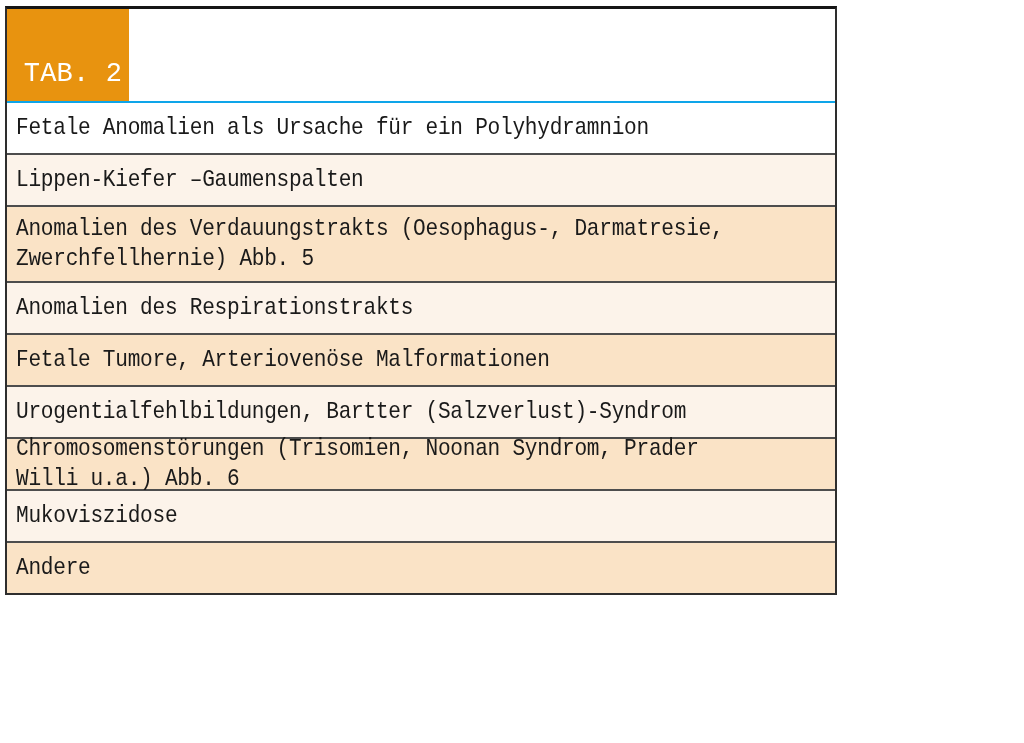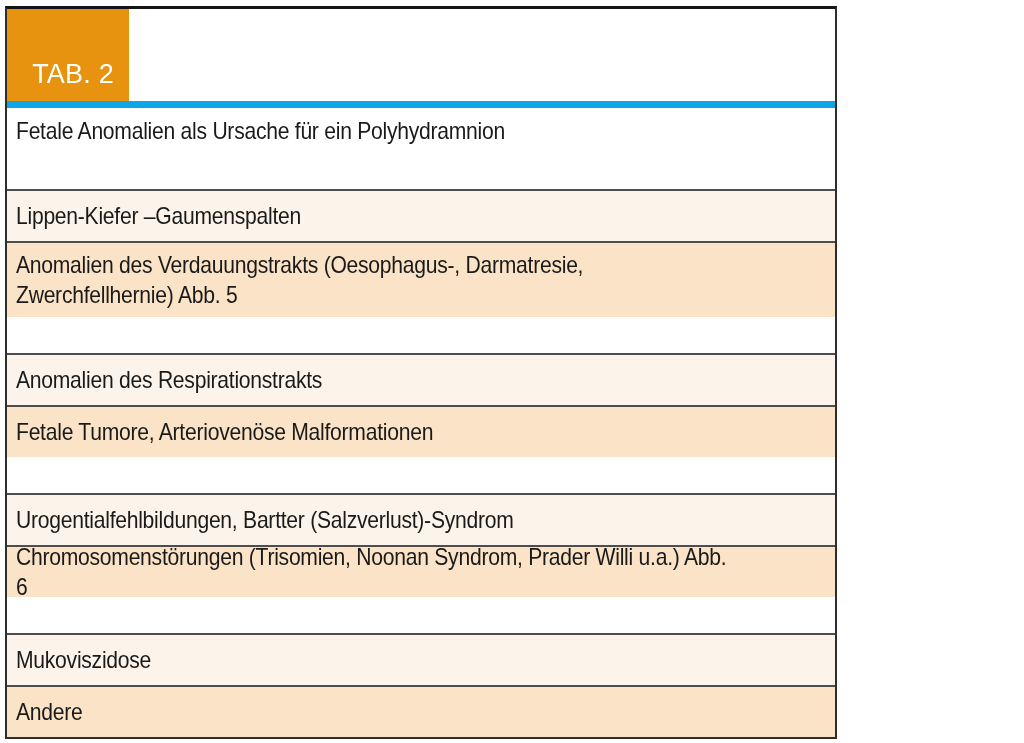--- a/index.html
+++ b/index.html
@@ -17,20 +17,21 @@
   }
   .tablefig {
     position: absolute;
     left: 5px;
     top: 6px;
     width: 832px;
     box-sizing: border-box;
     border: 2px solid #2e2e2e;
     border-top: 3px solid #151515;
     background: #ffffff;
+    font-family: Liberation Mono, monospace;
   }
   .header {
     display: flex;
     height: 92px;
   }
   .tab-box {
     width: 122px;
     flex: 0 0 122px;
     background: var(--tab-box-orange, #e8930f);
     display: flex;
@@ -66,27 +67,27 @@
   }
   .rows .row {
     border-top: 2px solid #4d4d4d;
     height: 52px;
     display: flex;
     align-items: center;
     padding-left: 9px;
     box-sizing: border-box;
   }
   .rows .row:first-child {
-    border-top: 7px solid #0ea5e9;
+    border-top: 2px solid #0ea5e9;
   }
   .rows .row.tall {
     height: 76px;
   }
   .r-white { background: var(--row-white, #ffffff); }
-  .r-cream { background: var(--row-cream, #fcf3ea); margin-top: 36px; }
+  .r-cream { background: var(--row-cream, #fcf3ea); }
   .r-peach { background: var(--row-peach, #fae3c6); }
   .row-text {
     color: var(--text-dark, #1a1a1a);
     font-size: 24px;
     line-height: 1.25;
     letter-spacing: -0.3px;
     white-space: pre-line;
     transform: scaleX(0.88);
     transform-origin: left center;
   }

